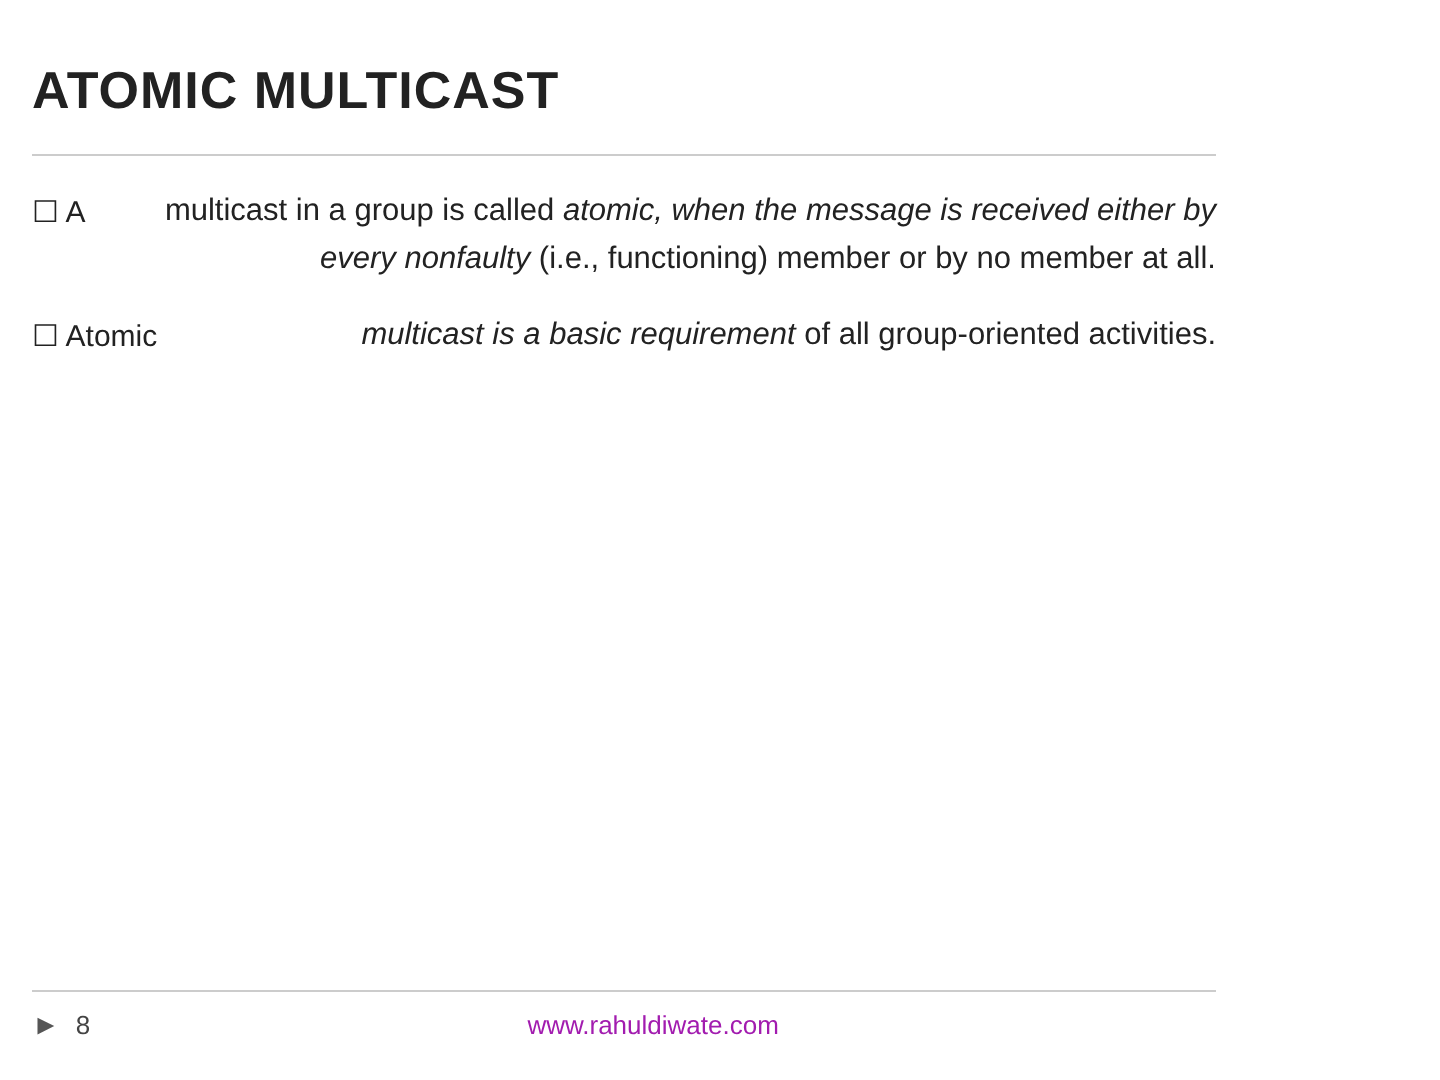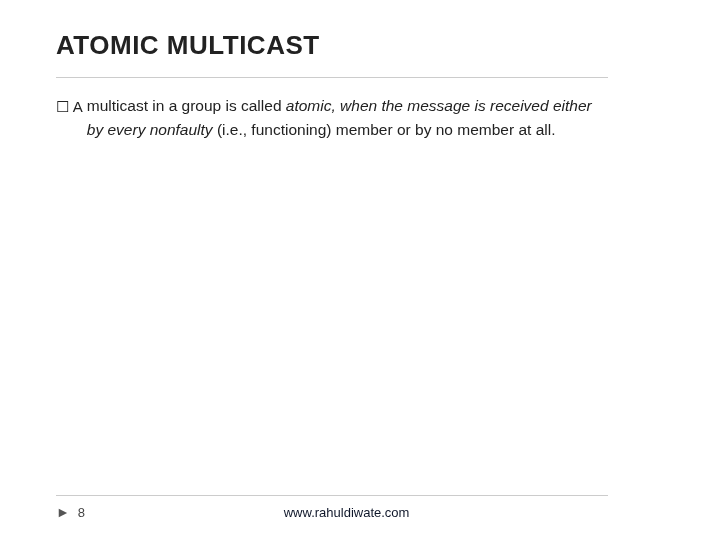--- a/index.html
+++ b/index.html
@@ -12,21 +12,21 @@
       width: 720px;
       height: 540px;
       background: #ffffff;
       font-family: Arial, Helvetica, sans-serif;
       overflow: hidden;
     }
 
     .slide {
       width: 648px;
       height: 540px;
-      padding: 30px 40px 20px 56px;
+      padding: 30px 40px 20px 16px;
       display: flex;
       flex-direction: column;
     }
 
     .title {
       font-size: 26px;
       font-weight: bold;
       color: #222222;
       margin-bottom: 16px;
       letter-spacing: 0.5px;
@@ -56,20 +56,21 @@
 
     .bullet-marker {
       font-size: 15px;
       margin-right: 4px;
       flex-shrink: 0;
       margin-top: 1px;
     }
 
     .bullet-text {
       flex: 1;
+      text-align: right;
     }
 
     .bullet-text em {
       font-style: italic;
     }
 
     .footer {
       display: flex;
       align-items: center;
       border-top: 1.5px solid #cccccc;
@@ -85,39 +86,45 @@
 
     .page-number {
       font-size: 13px;
       color: #444444;
     }
 
     .footer-url {
       flex: 1;
       text-align: center;
       font-size: 13px;
-      color: #0f172a;
+      color: #a21caf;
     }
   </style>
 </head>
 <body>
 
 <div class="slide">
   <div class="title">ATOMIC MULTICAST</div>
   <hr class="divider">
 
   <div class="content">
 
     <div class="bullet-item">
       <span class="bullet-marker">☐ A</span>
       <span class="bullet-text">
         multicast in a group is called <em>atomic, when the message is received either by every nonfaulty</em> (i.e., functioning) member or by no member at all.
       </span>
     </div>
 
+    <div class="bullet-item">
+      <span class="bullet-marker">☐ Atomic</span>
+      <span class="bullet-text">
+        &nbsp;<em>multicast is a basic requirement</em> of all group-oriented activities.
+      </span>
+    </div>
 
 
   </div>
 
   <div class="footer">
     <span class="arrow-icon">►</span>
     <span class="page-number">8</span>
     <span class="footer-url">www.rahuldiwate.com</span>
   </div>
 </div>

